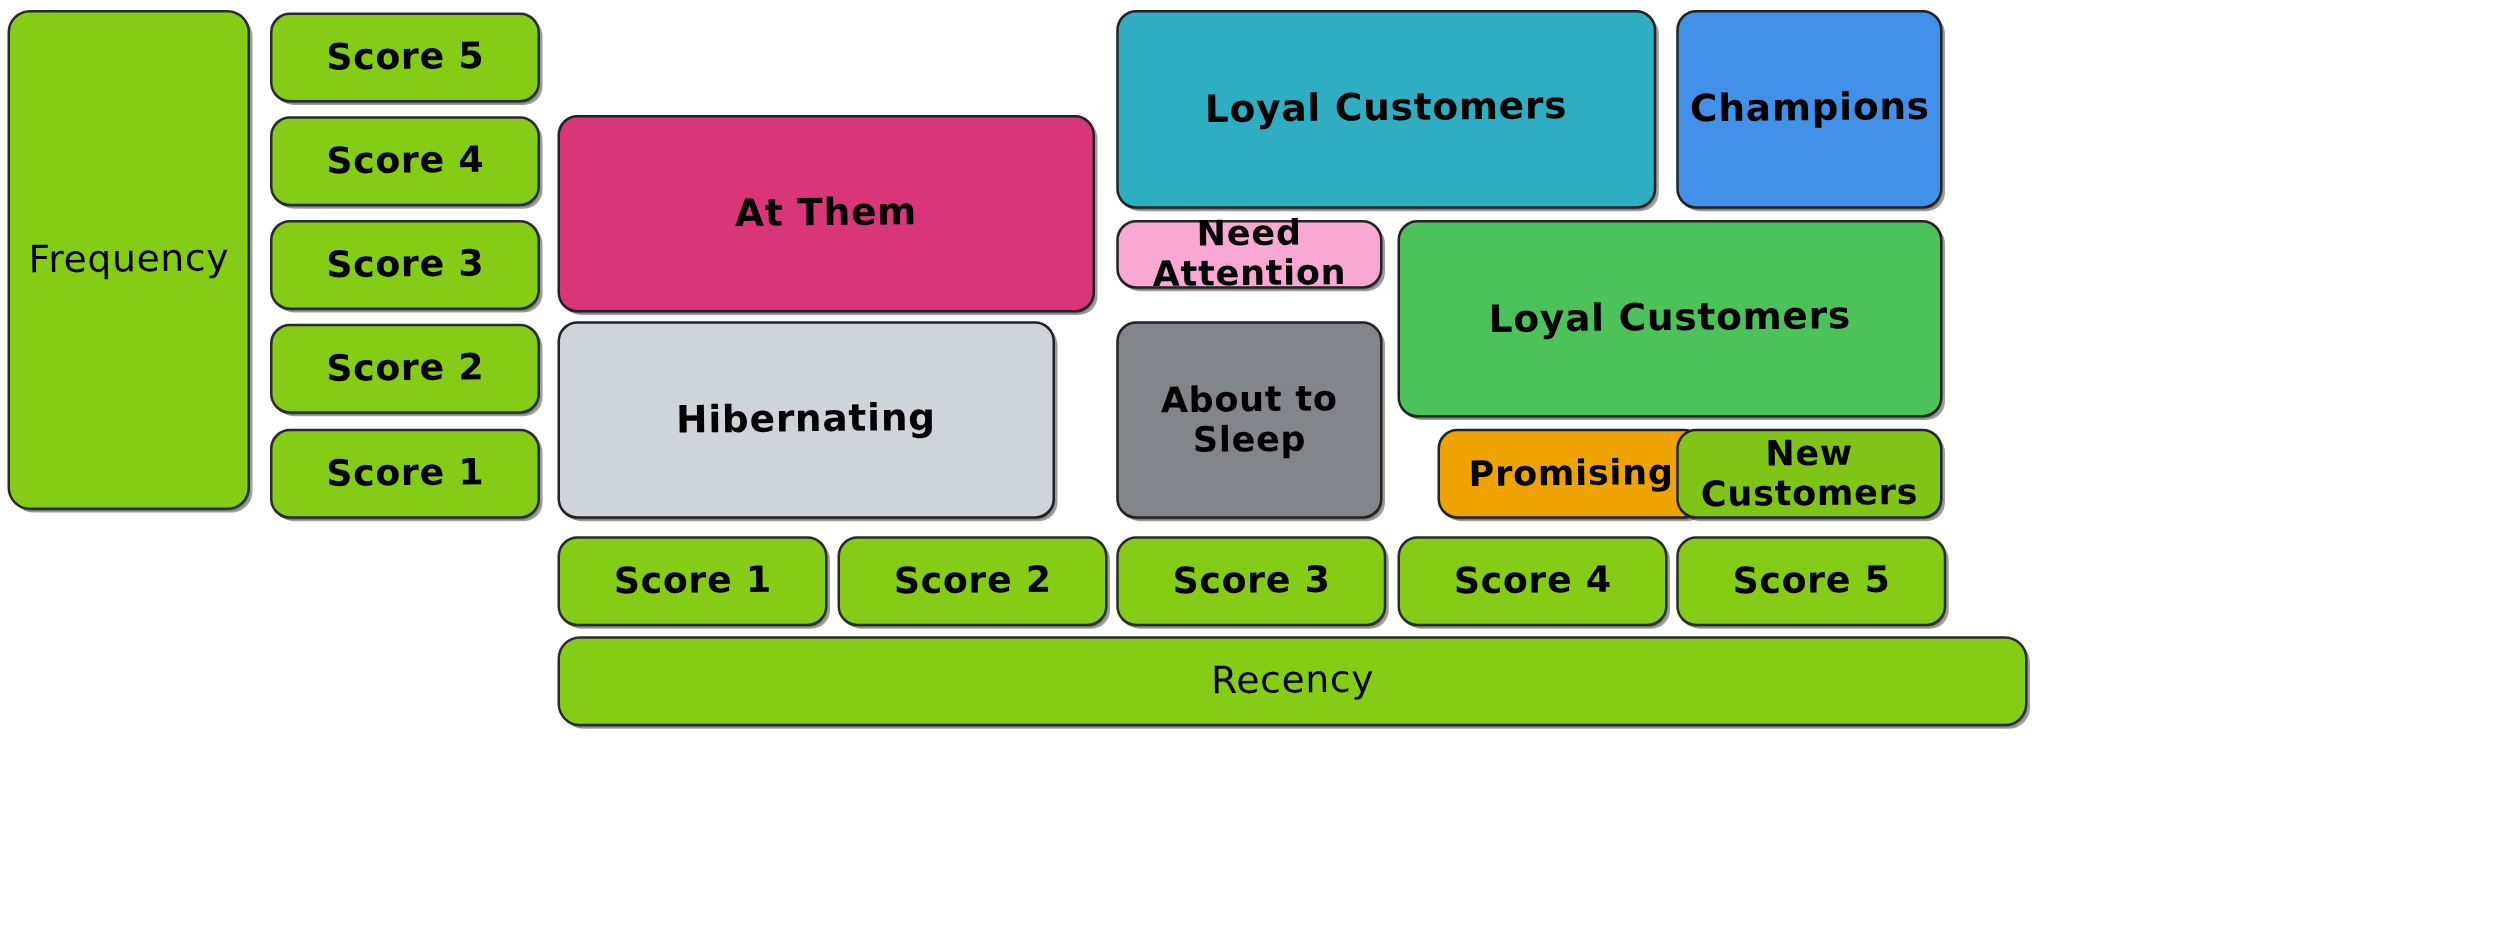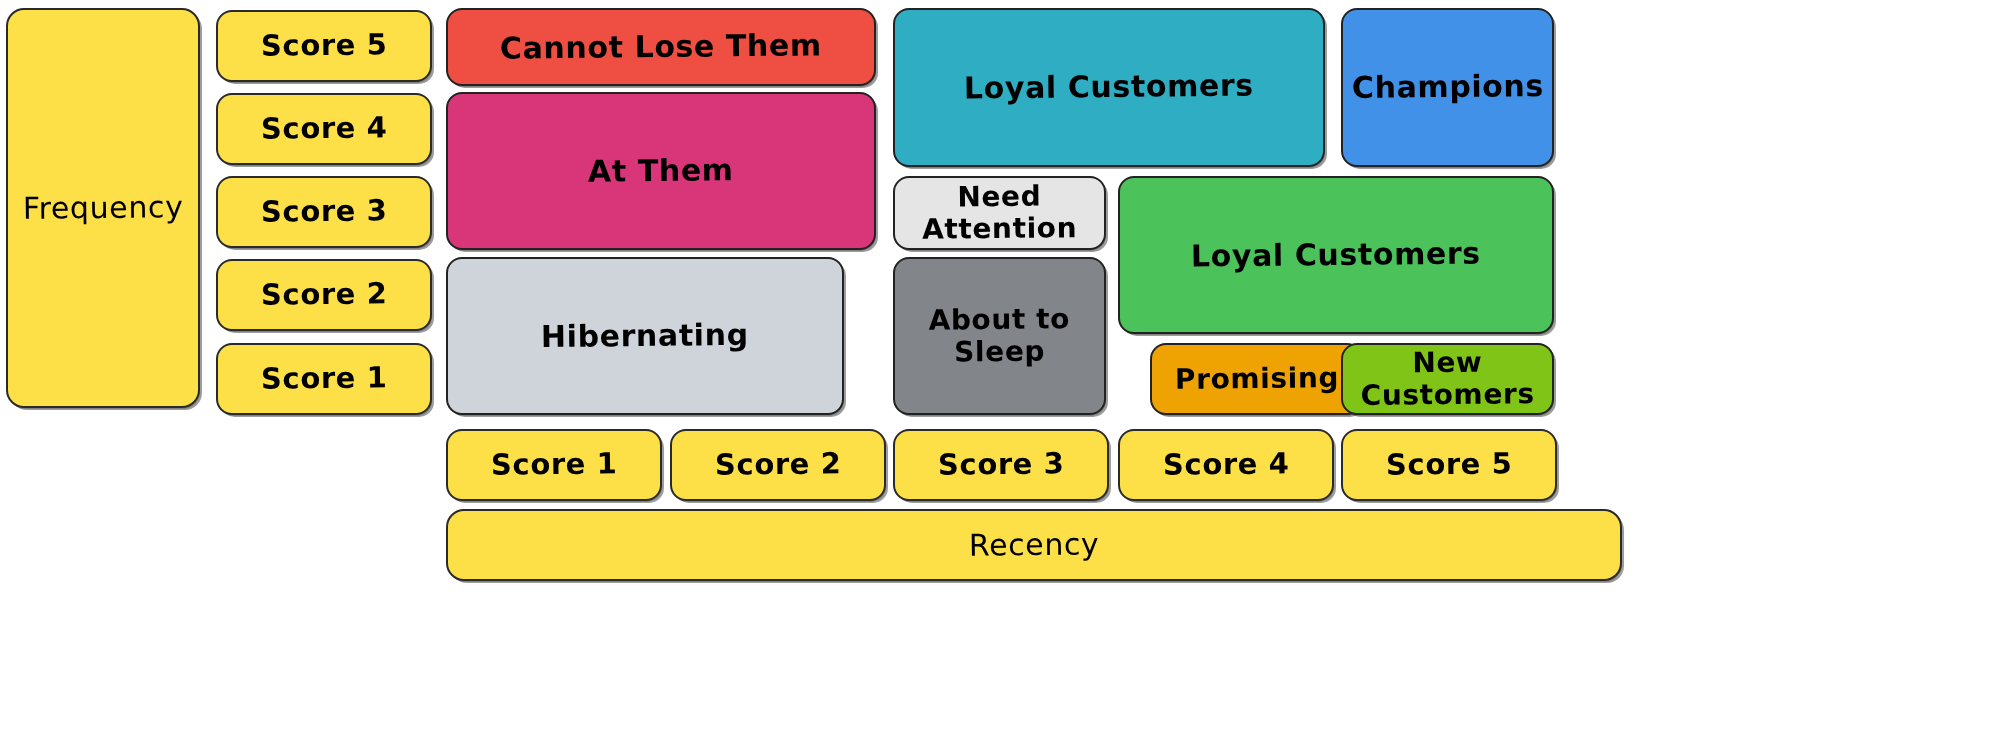--- a/index.html
+++ b/index.html
@@ -44,21 +44,21 @@
   .box .lbl {
     display: block;
     padding: 0 10px;
     line-height: 1.15;
     
     transform: rotate(-0.6deg);
   }
 
   
   .box.plain {
-    background: #fde047;
+    background: #84cc16;
     border-color: #2a2a2a;
     border-width: 2px;
     border-radius: 16px;
     font-size: 29px;
     font-weight: 600;
   }
 
   .box.axis {
     font-size: 30px;
     font-weight: 400;
@@ -98,41 +98,38 @@
   </div>
 
   <div class="box plain" style="left:216px; top:259px; width:216px; height:72px;">
     <span class="lbl">Score 2</span>
   </div>
 
   <div class="box plain" style="left:216px; top:343px; width:216px; height:72px;">
     <span class="lbl">Score 1</span>
   </div>
 
-  <div class="box seg" style="left:446px; top:8px; width:430px; height:78px; background:#ee4f42;">
-    <span class="lbl">Cannot Lose Them</span>
-  </div>
 
   <div class="box seg" style="left:446px; top:92px; width:430px; height:158px; background:#d93679;">
     <span class="lbl">At Them</span>
   </div>
 
   <div class="box seg" style="left:446px; top:257px; width:398px; height:158px; background:#ced4da;">
     <span class="lbl">Hibernating</span>
   </div>
 
   <div class="box seg" style="left:893px; top:8px; width:432px; height:159px; background:#2fadc3;">
     <span class="lbl">Loyal Customers</span>
   </div>
 
   <div class="box seg" style="left:1341px; top:8px; width:213px; height:159px; background:#4191e8;">
     <span class="lbl">Champions</span>
   </div>
 
-  <div class="box seg small" style="left:893px; top:176px; width:213px; height:74px; background:#e5e5e5;">
+  <div class="box seg small" style="left:893px; top:176px; width:213px; height:55px; background:#f9a8d4;">
     <span class="lbl">Need Attention</span>
   </div>
 
   <div class="box seg" style="left:1118px; top:176px; width:436px; height:158px; background:#4cc25b;">
     <span class="lbl">Loyal Customers</span>
   </div>
 
   <div class="box seg small" style="left:893px; top:257px; width:213px; height:158px; background:#828589;">
     <span class="lbl">About to Sleep</span>
   </div>

